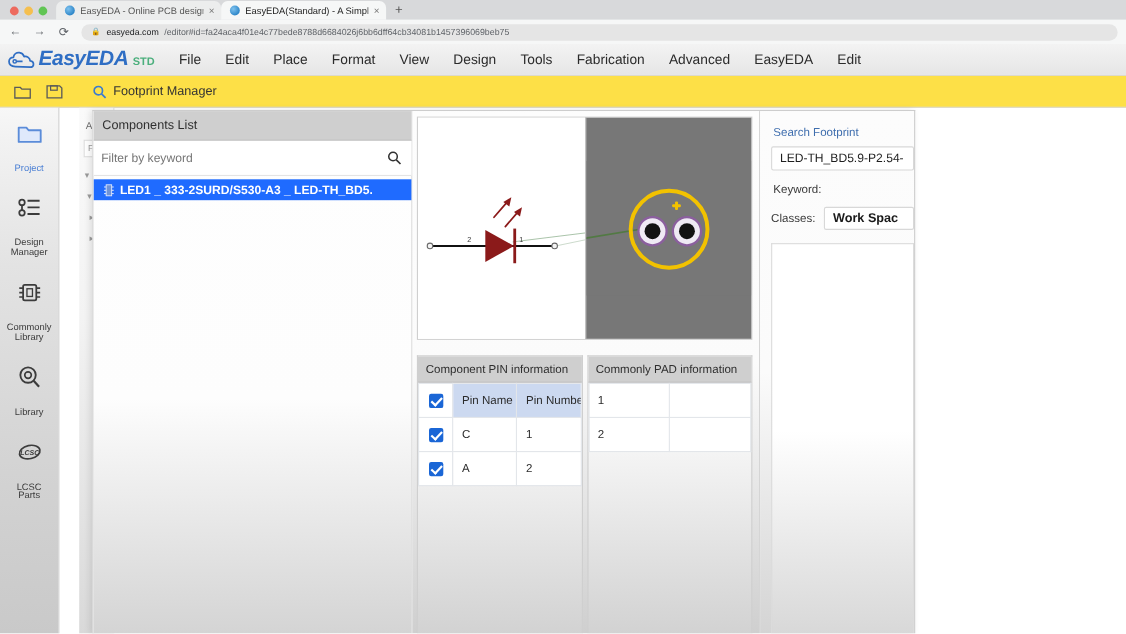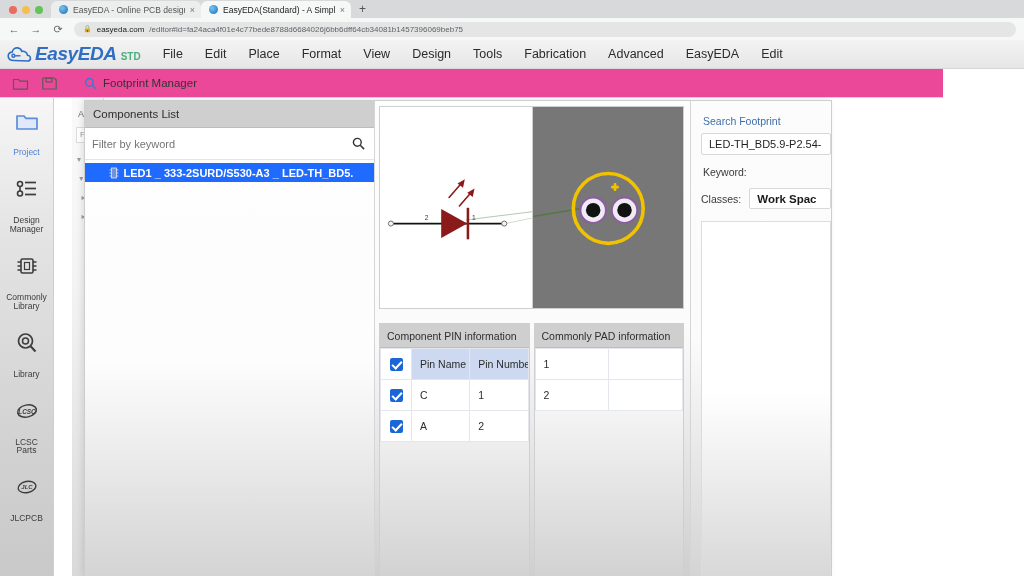--- a/index.html
+++ b/index.html
@@ -69,22 +69,22 @@
     color: #2f6ec4; letter-spacing: -0.4px;
   }
   .logo-std { font-size: 10px; font-weight: bold; color: #4caf7d; }
   .menu { display: flex; align-items: center; gap: 0px; }
   .menu-item {
     font-size: 12.5px; color: #2b2b2b; padding: 3px 11px; white-space: nowrap;
   }
 
   
   .toolrow {
-    position: absolute; left: 0; top: 69px; width: 943px; height: 29px;
-    background: #ec4899; border-bottom: 1px solid #d9d9d9;
+    position: absolute; left: 0; top: 69px; width: 1024px; height: 29px;
+    background: #fde047; border-bottom: 1px solid #d9d9d9;
     display: flex; align-items: center;
   }
   .tool-icons { display: flex; gap: 12px; padding-left: 12px; width: 74px; }
   .ticon { width: 17px; height: 16px; color: #555; }
   .fpm-title {
     display: flex; align-items: center; gap: 6px; padding-left: 10px;
     font-size: 11.5px; color: #333;
   }
   .fpm-search-ico { width: 13px; height: 13px; color: #3a7bd0; }
 
@@ -146,21 +146,21 @@
   .filter-input {
     flex: 1 1 auto; border: none; outline: none; background: transparent;
     font-size: 11px; color: #9e9e9e; font-family: "Liberation Sans", sans-serif;
   }
   .search-ico { width: 13px; height: 13px; color: #3a3a3a; flex: 0 0 auto; }
   .comp-list { flex: 1 1 auto; padding-top: 3px; background: transparent; }
   .comp-row {
     display: flex; align-items: center; gap: 5px; height: 19px;
     padding: 0 6px 0 9px; font-size: 11px; white-space: nowrap; overflow: hidden;
   }
-  .comp-row.selected { background: #1f6bff; color: #ffffff; font-weight: bold; justify-content: center; }
+  .comp-row.selected { background: #1f6bff; color: #ffffff; font-weight: bold; }
   .chip-ico { width: 10px; height: 12px; flex: 0 0 auto; }
 
   
   .col-middle {
     flex: 1 1 auto; display: flex; flex-direction: column;
     background: linear-gradient(#fdfdfd 0%, #fbfbfb 48%, #cfcfcf 100%);
     border-right: 1px solid #d5d5d5;
     min-width: 0;
   }
   .preview-row {
@@ -379,29 +379,20 @@
       <span class="rail-ico">
         <svg viewBox="0 0 26 24" width="26" height="24">
           <ellipse cx="13" cy="12" rx="9.5" ry="6" fill="none" stroke="#3c3c3c" stroke-width="1.5" transform="rotate(-12 13 12)"></ellipse>
           <text x="13" y="14.6" font-size="6.4" font-style="italic" font-weight="bold" text-anchor="middle" fill="#3c3c3c" font-family="Liberation Sans, sans-serif">LCSC</text>
         </svg>
       </span>
       <span class="rlabel" style="white-space:pre-line">LCSC
 Parts</span>
     </div>
 
-    <div class="rail-item">
-      <span class="rail-ico">
-        <svg viewBox="0 0 26 24" width="26" height="24">
-          <ellipse cx="13" cy="12" rx="9" ry="5.6" fill="none" stroke="#3c3c3c" stroke-width="1.4" transform="rotate(-12 13 12)"></ellipse>
-          <text x="13" y="14.3" font-size="6" font-style="italic" font-weight="bold" text-anchor="middle" fill="#3c3c3c" font-family="Liberation Sans, sans-serif">JLC</text>
-        </svg>
-      </span>
-      <span class="rlabel">JLCPCB</span>
-    </div>
   </div>
 
   <div class="behind-panel">
     <div class="bp-all">All</div>
     <div class="bp-f">F</div>
     <div class="bp-tree">
       <div>▾</div>
       <div>&nbsp;▾</div>
       <div>&nbsp;&nbsp;▸</div>
       <div>&nbsp;&nbsp;▸</div>

